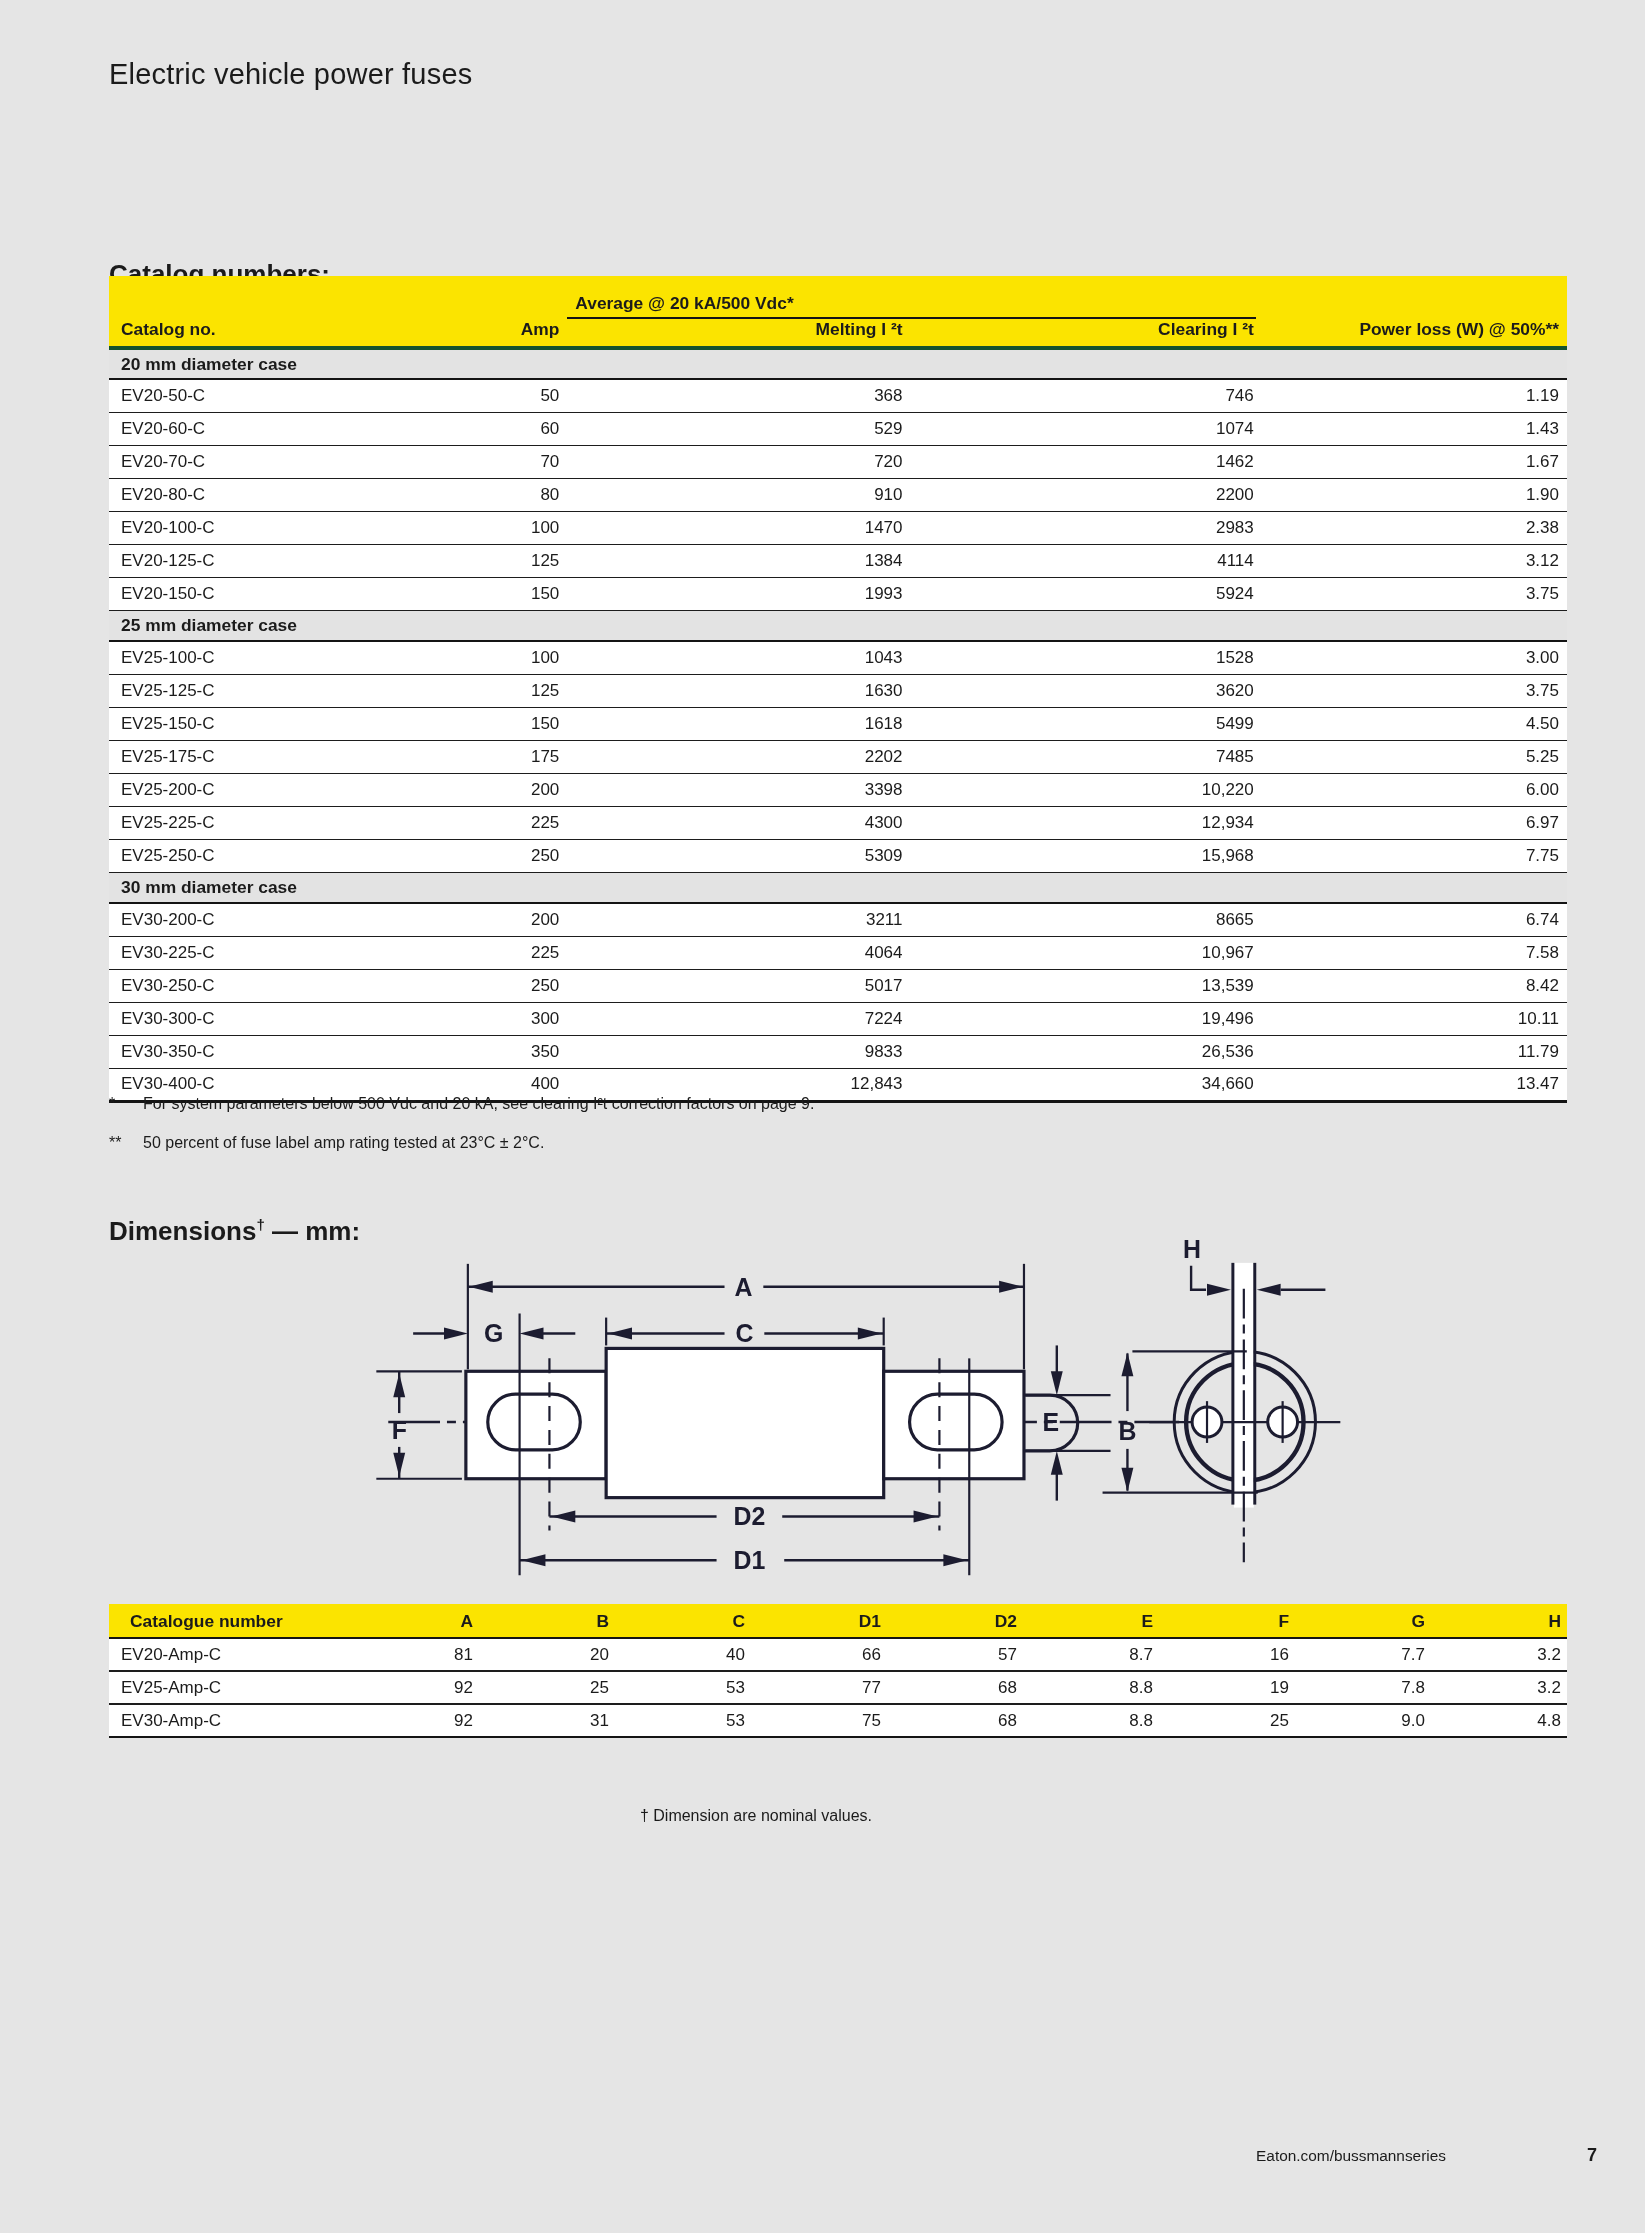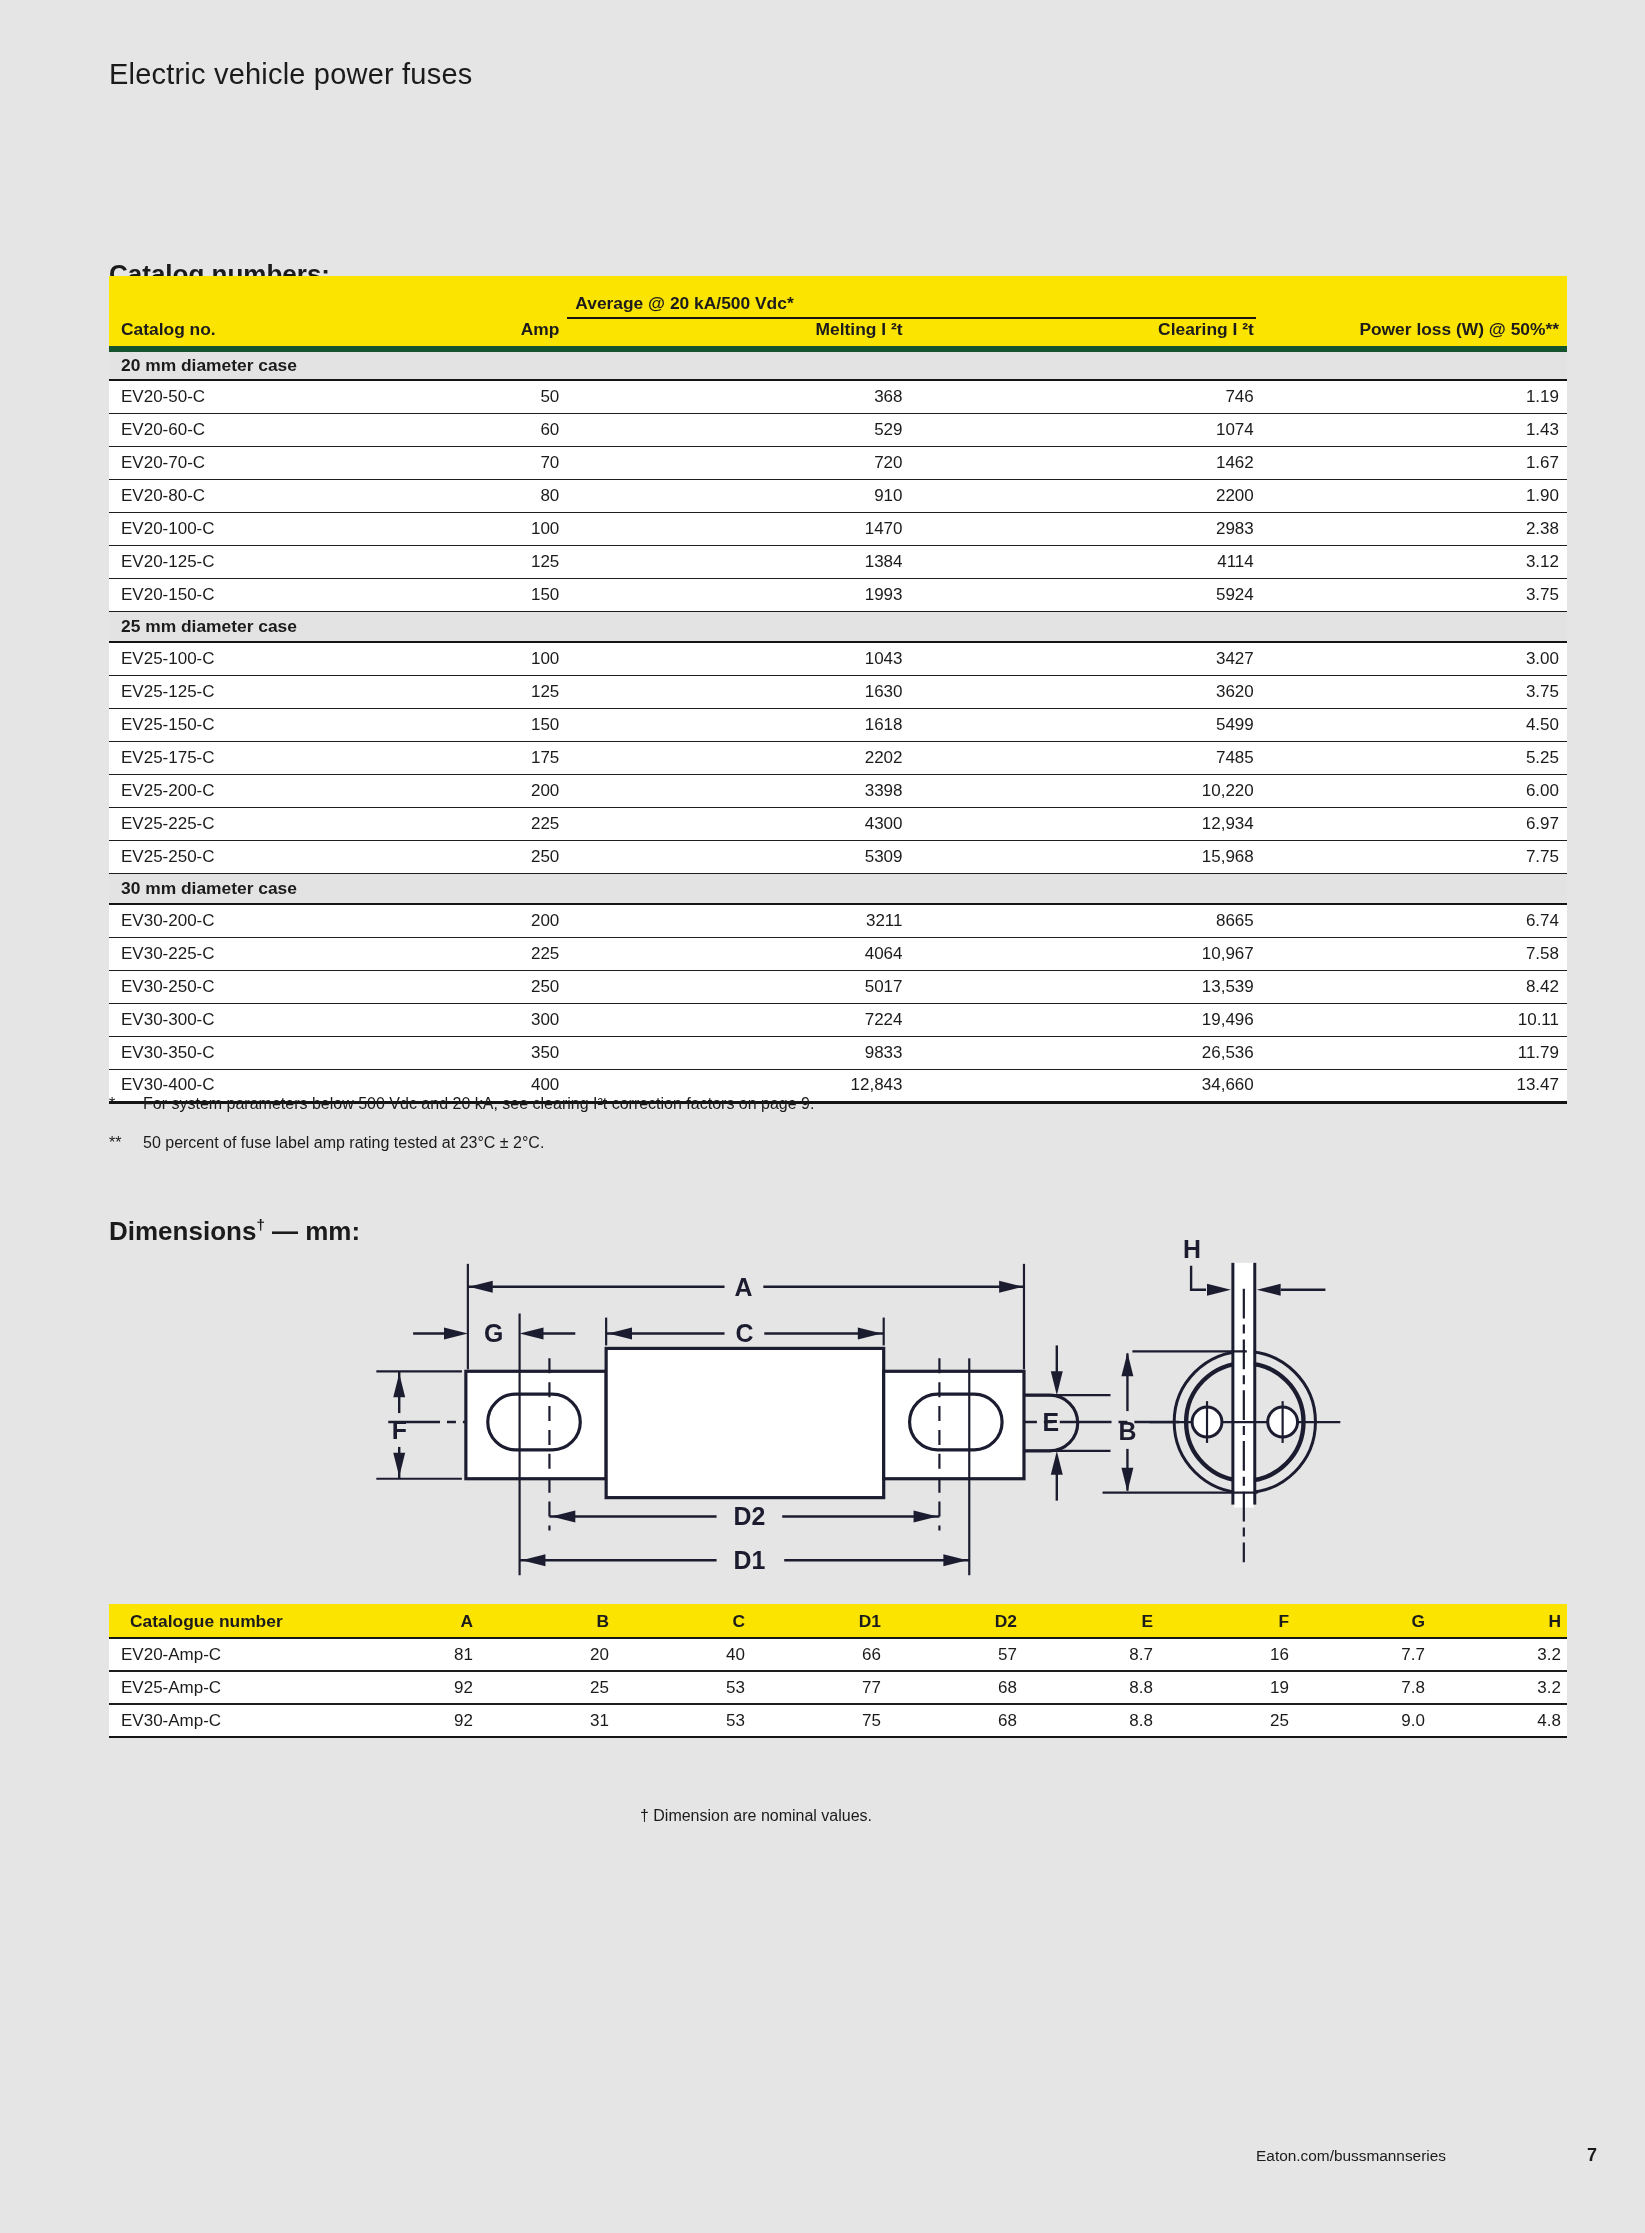--- a/index.html
+++ b/index.html
@@ -21,21 +21,21 @@
     position:absolute; left:109px;
     font-size:26px; font-weight:bold;margin-top:40px;
   }
   .sec-heading sup { font-size:15px; }
 
   
   table { border-collapse:collapse; table-layout:fixed; }
   .cat-table { position:absolute; left:109px; top:276px; width:1458px; }
   .cat-table thead th { background:#fbe400; vertical-align:bottom; font-size:17.4px; }
   .cat-table thead tr.labels th {
-    border-bottom:6px solid #14532d; padding:0 8px 6px 8px;
+    border-bottom:4px solid #14532d; padding:0 8px 6px 8px;
     text-align:right; font-weight:bold;
   }
   .cat-table thead tr.labels th.left { text-align:left; padding-left:12px; }
   .cat-table thead tr.avg th { height:43px; padding:0; }
   .avg-inner {
     font-weight:bold; text-align:left; font-size:17.4px;
     padding:6px 0 3px 8px; margin:0 6px 0 0;
     border-bottom:2.6px solid #141414;
   }
   .cat-table tbody td {
@@ -172,21 +172,21 @@
           <td>5924</td>
           <td>3.75</td>
         </tr>
         <tr class="section-row">
           <td colspan="5">25 mm diameter case</td>
         </tr>
         <tr>
           <td class="cell-left">EV25-100-C</td>
           <td>100</td>
           <td>1043</td>
-          <td>3427</td>
+          <td>1528</td>
           <td>3.00</td>
         </tr>
         <tr>
           <td class="cell-left">EV25-125-C</td>
           <td>125</td>
           <td>1630</td>
           <td>3620</td>
           <td>3.75</td>
         </tr>
         <tr>

